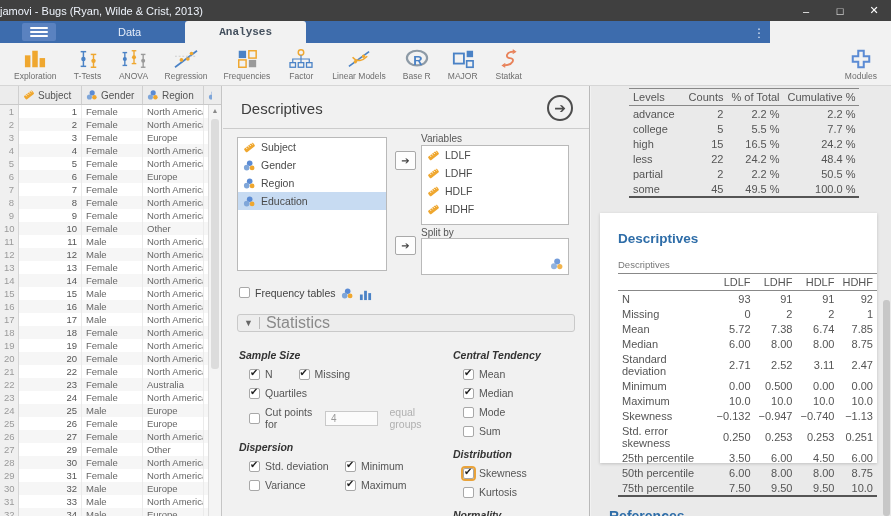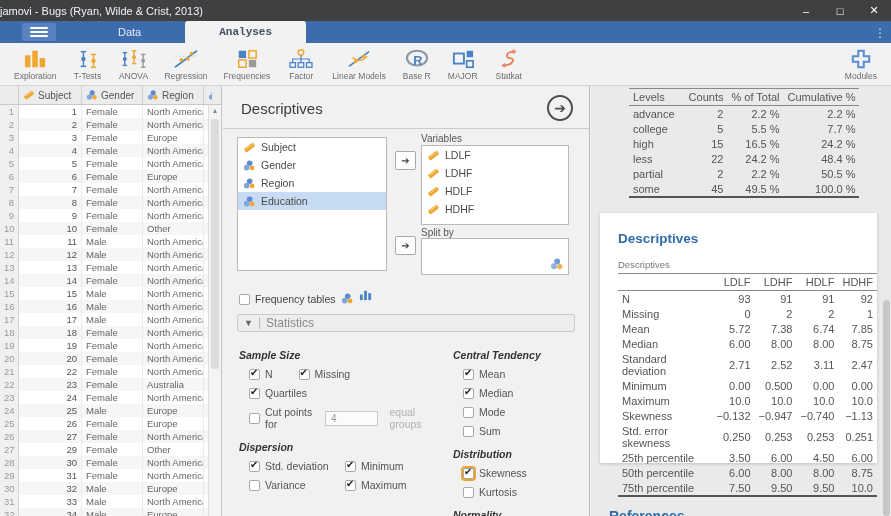--- a/index.html
+++ b/index.html
@@ -6,21 +6,21 @@
   html,body { width:891px; height:516px; overflow:hidden; }
   body { font-family:"Liberation Sans", sans-serif; background:#f2f2f2; position:relative; }
 
   
   .titlebar { position:absolute; left:0; top:0; width:891px; height:21px; background:#404040; display:flex; align-items:center; justify-content:flex-start; }
   .titlebar .title { color:#eef3fb; font-size:11px; }
   .win-controls { position:absolute; right:0; top:0; height:21px; display:flex; }
   .win-btn { width:34px; height:21px; color:#ffffff; font-size:11px; display:flex; align-items:center; justify-content:center; }
 
   
-  .tabbar { position:absolute; left:0; top:21px; width:891px; height:22px; background:#3d6cad; display:flex; align-items:flex-end; }
+  .tabbar { position:absolute; left:0; top:21px; width:770px; height:22px; background:#3d6cad; display:flex; align-items:flex-end; }
   .menu-btn { width:34px; height:18px; background:#5a82c0; border-radius:2px; margin:0 0 2px 22px; display:flex; flex-direction:column; justify-content:center; gap:2px; padding:0 8px; }
   .menu-btn i { display:block; height:2px; background:#ffffff; border-radius:1px; }
   .tab { height:22px; padding:0 34px; display:flex; align-items:center; font-size:11px; color:#e6edf9; }
   .tab.inactive { margin-left:28px; }
   .tab.active { margin-left:10px; background:#f2f2f2; border-radius:3px 3px 0 0; color:#44505e; font-weight:bold;font-family:Liberation Mono, monospace; }
   .dots-btn { position:absolute; right:4px; bottom:3px; color:#dfe8f6; font-size:12px; width:14px; text-align:center; }
 
   
   .ribbon { position:absolute; left:0; top:43px; width:891px; height:43px; background:#f2f2f2; border-bottom:1px solid #d6d6d6; display:flex; align-items:center; }
   .ribbon-items { display:flex; align-items:center; padding-left:6px; }
@@ -64,26 +64,26 @@
   .box-label { position:absolute; font-size:10px; color:#555; }
   .vars-label { left:184px; top:-2px; }
   .split-label { left:184px; top:92px; }
   .arrow-btn { position:absolute; left:158px; width:21px; height:19px; background:#fdfdfd; border:1px solid #a9a9a9; border-radius:2px; font-size:10px; color:#444; display:flex; align-items:center; justify-content:center; }
   .arrow-btn.a1 { top:16px; }
   .arrow-btn.a2 { top:101px; }
   .var-item { display:flex; align-items:center; gap:5px; height:18px; padding-left:5px; font-size:10.5px; color:#4a4a4a; }
   .var-item.selected { background:#c7dbf2; }
   .var-item svg { width:13px; height:13px; flex:none; }
   .split-ghost-icon { position:absolute; right:4px; bottom:3px; opacity:.85; }
-  .freq-row { display:flex; align-items:flex-end; gap:5px; margin:10px 16px 0 16px; }
+  .freq-row { display:flex; align-items:flex-start; gap:5px; margin:10px 16px 0 16px; }
   .freq-row .flabel { font-size:10.5px; color:#444; }
   .stats-bar { margin:9px 14px 0 14px; height:18px; background:#ededed; border:1px solid #c9c9c9; border-radius:3px; display:flex; align-items:center; padding:0 6px; gap:6px; }
   .stats-bar .chev { font-size:9px; color:#666; }
   .stats-bar .vsep { width:1px; height:12px; background:#bbbbbb; }
-  .stats-bar .slabel { font-size:12px; color:#8a8a8a; }
+  .stats-bar .slabel { font-size:16px; color:#8a8a8a; }
   .stats-groups { display:flex; margin:6px 16px 0 16px; }
   .sg-col-left { width:200px; }
   .sg-col-right { flex:1; padding-left:14px; }
   .sg-title { font-size:10.5px; font-weight:bold; color:#333333; margin-top:11px;font-style:italic; }
   .cb-row { display:flex; align-items:center; gap:5px; margin:7px 0 0 10px; font-size:10.5px; color:#555; }
   .cb-inline { display:flex; gap:16px; }
   .cb-grid { display:grid; grid-template-columns:96px auto; }
   .cb-box { width:11px; height:11px; background:#ffffff; border:1px solid #a8a8a8; border-radius:2px; position:relative; flex:none; }
   .cb-box.checked::after { content:"\2714"; position:absolute; left:0px; top:-3px; font-size:10px; color:#222222; }
   .cb-box.focused { outline:2px solid #e9a33b; outline-offset:0; }

